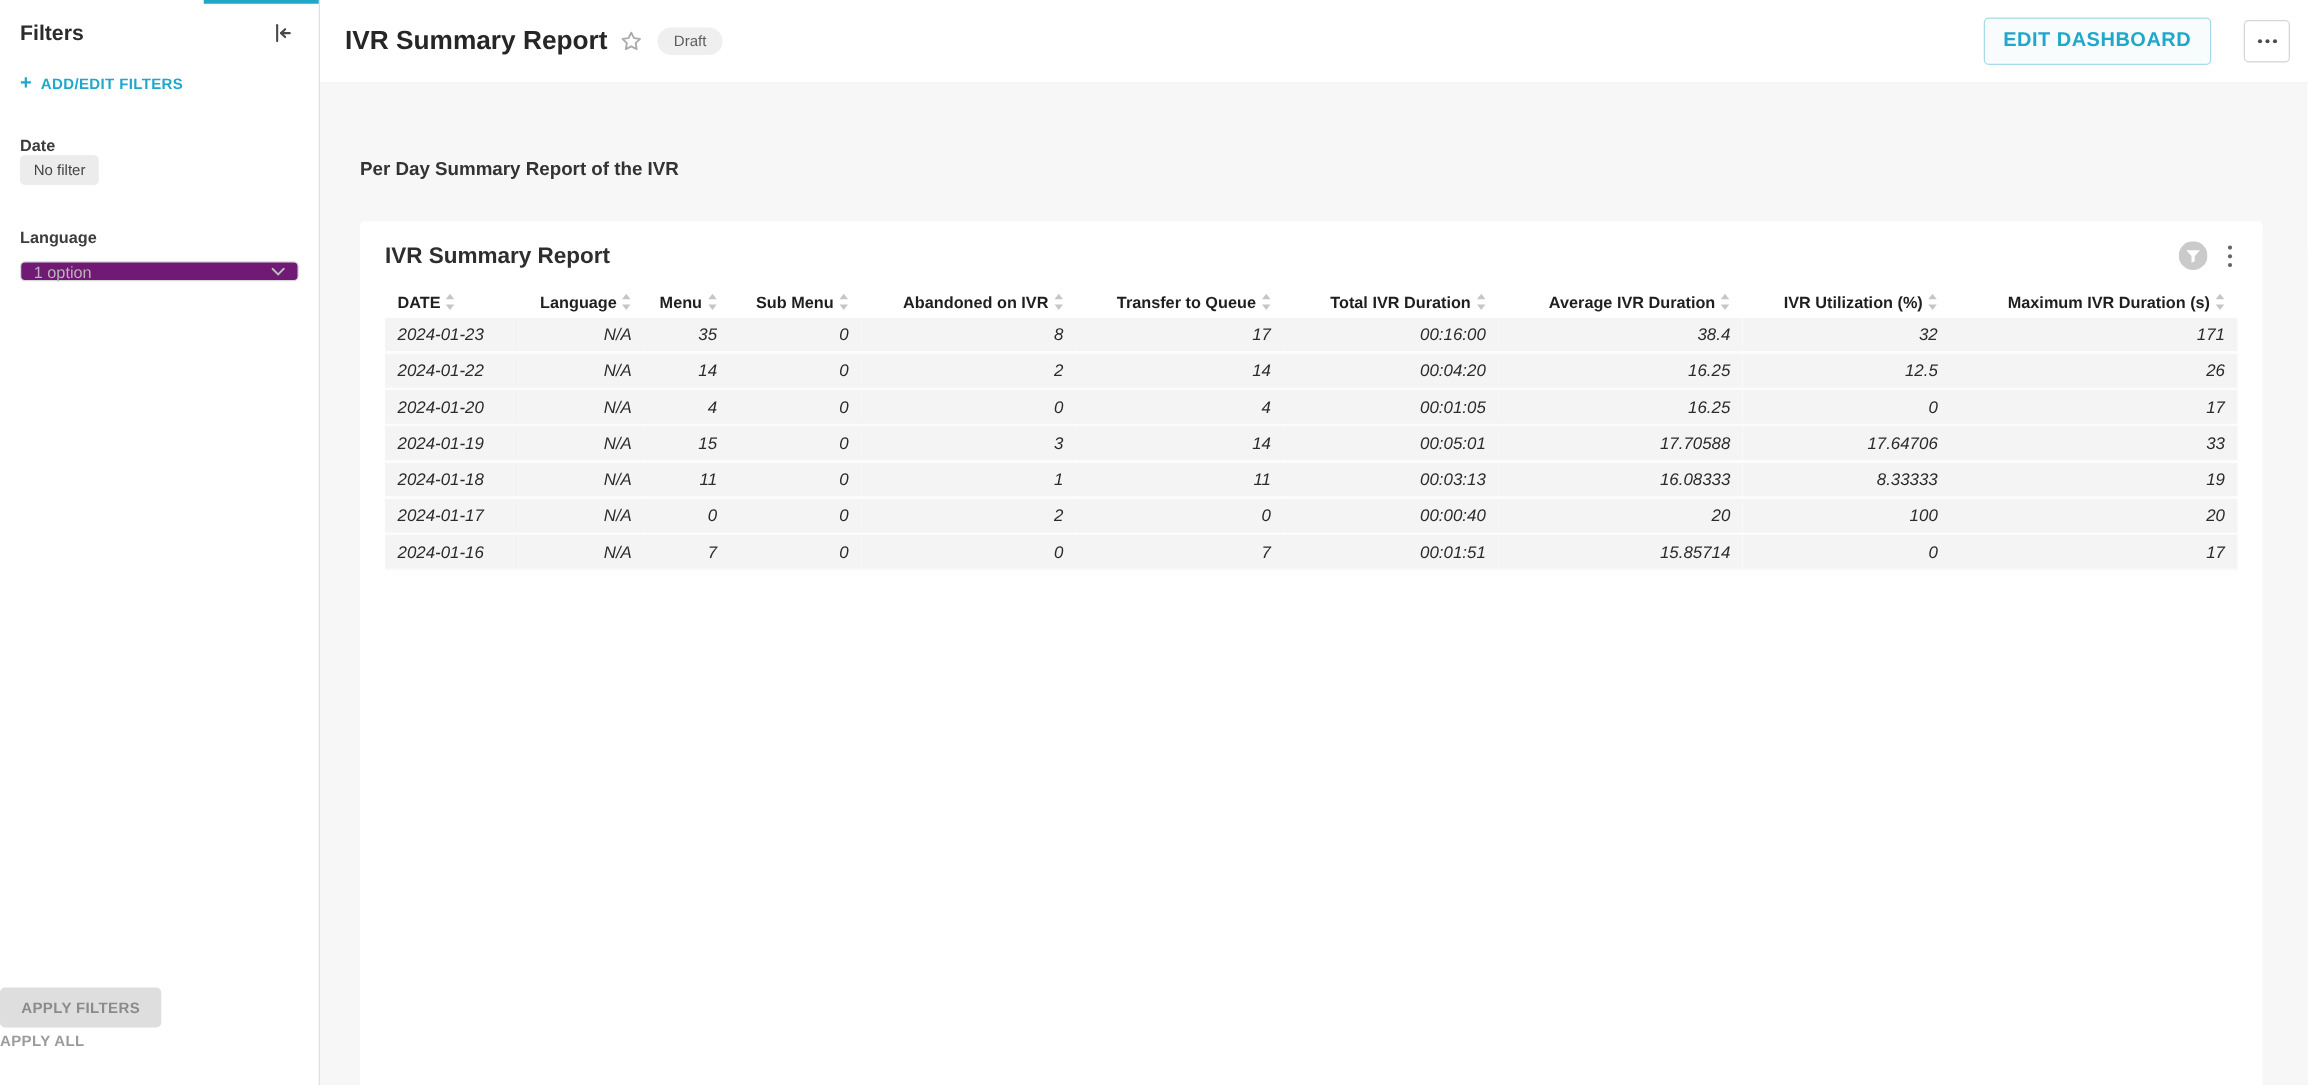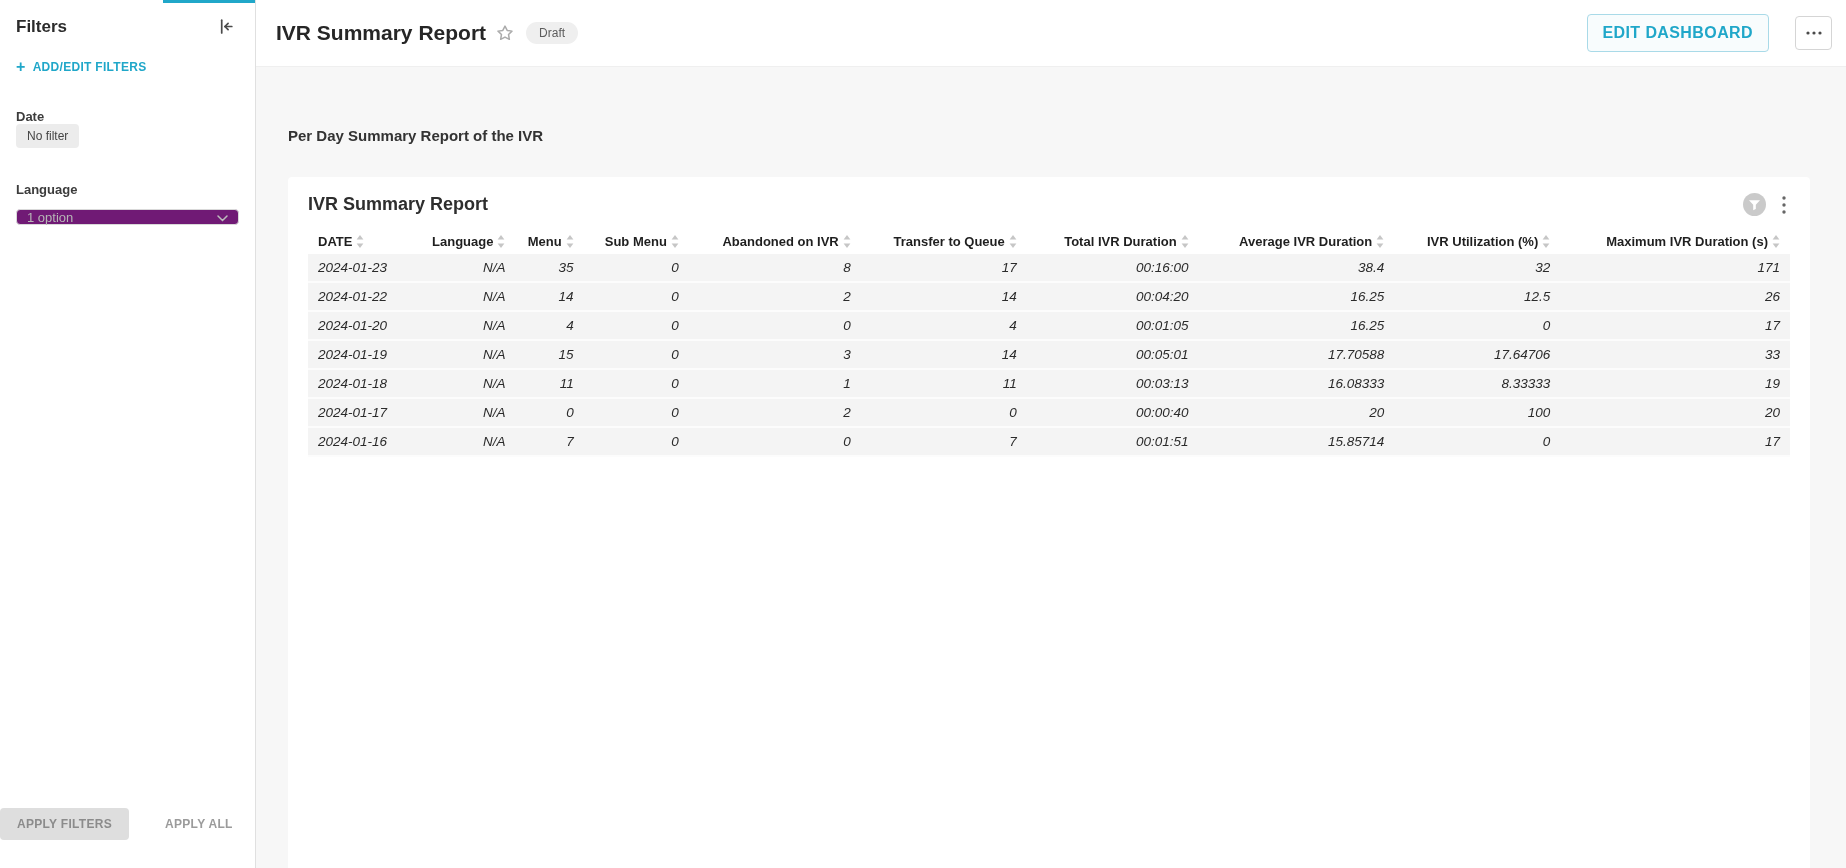--- a/index.html
+++ b/index.html
@@ -69,23 +69,23 @@
     align-items: center;
     justify-content: space-between;
     padding: 0 10px;
     cursor: pointer;
   }
   .filter-select-value { font-size: 13px; color: #B6B6B6; }
   .sidebar-footer {
     margin-top: auto;
     padding-bottom: 28px;
     display: flex;
-    flex-direction: row;
-    align-items: center;
-    gap: 36px;
+    flex-direction: column;
+    align-items: flex-start;
+    gap: 4px;
   }
   .apply-btn {
     border: none;
     background: #DEDEDE;
     color: #8B8B8B;
     font-family: inherit;
     font-size: 12px;
     font-weight: 700;
     letter-spacing: 0.3px;
     padding: 9px 17px;

